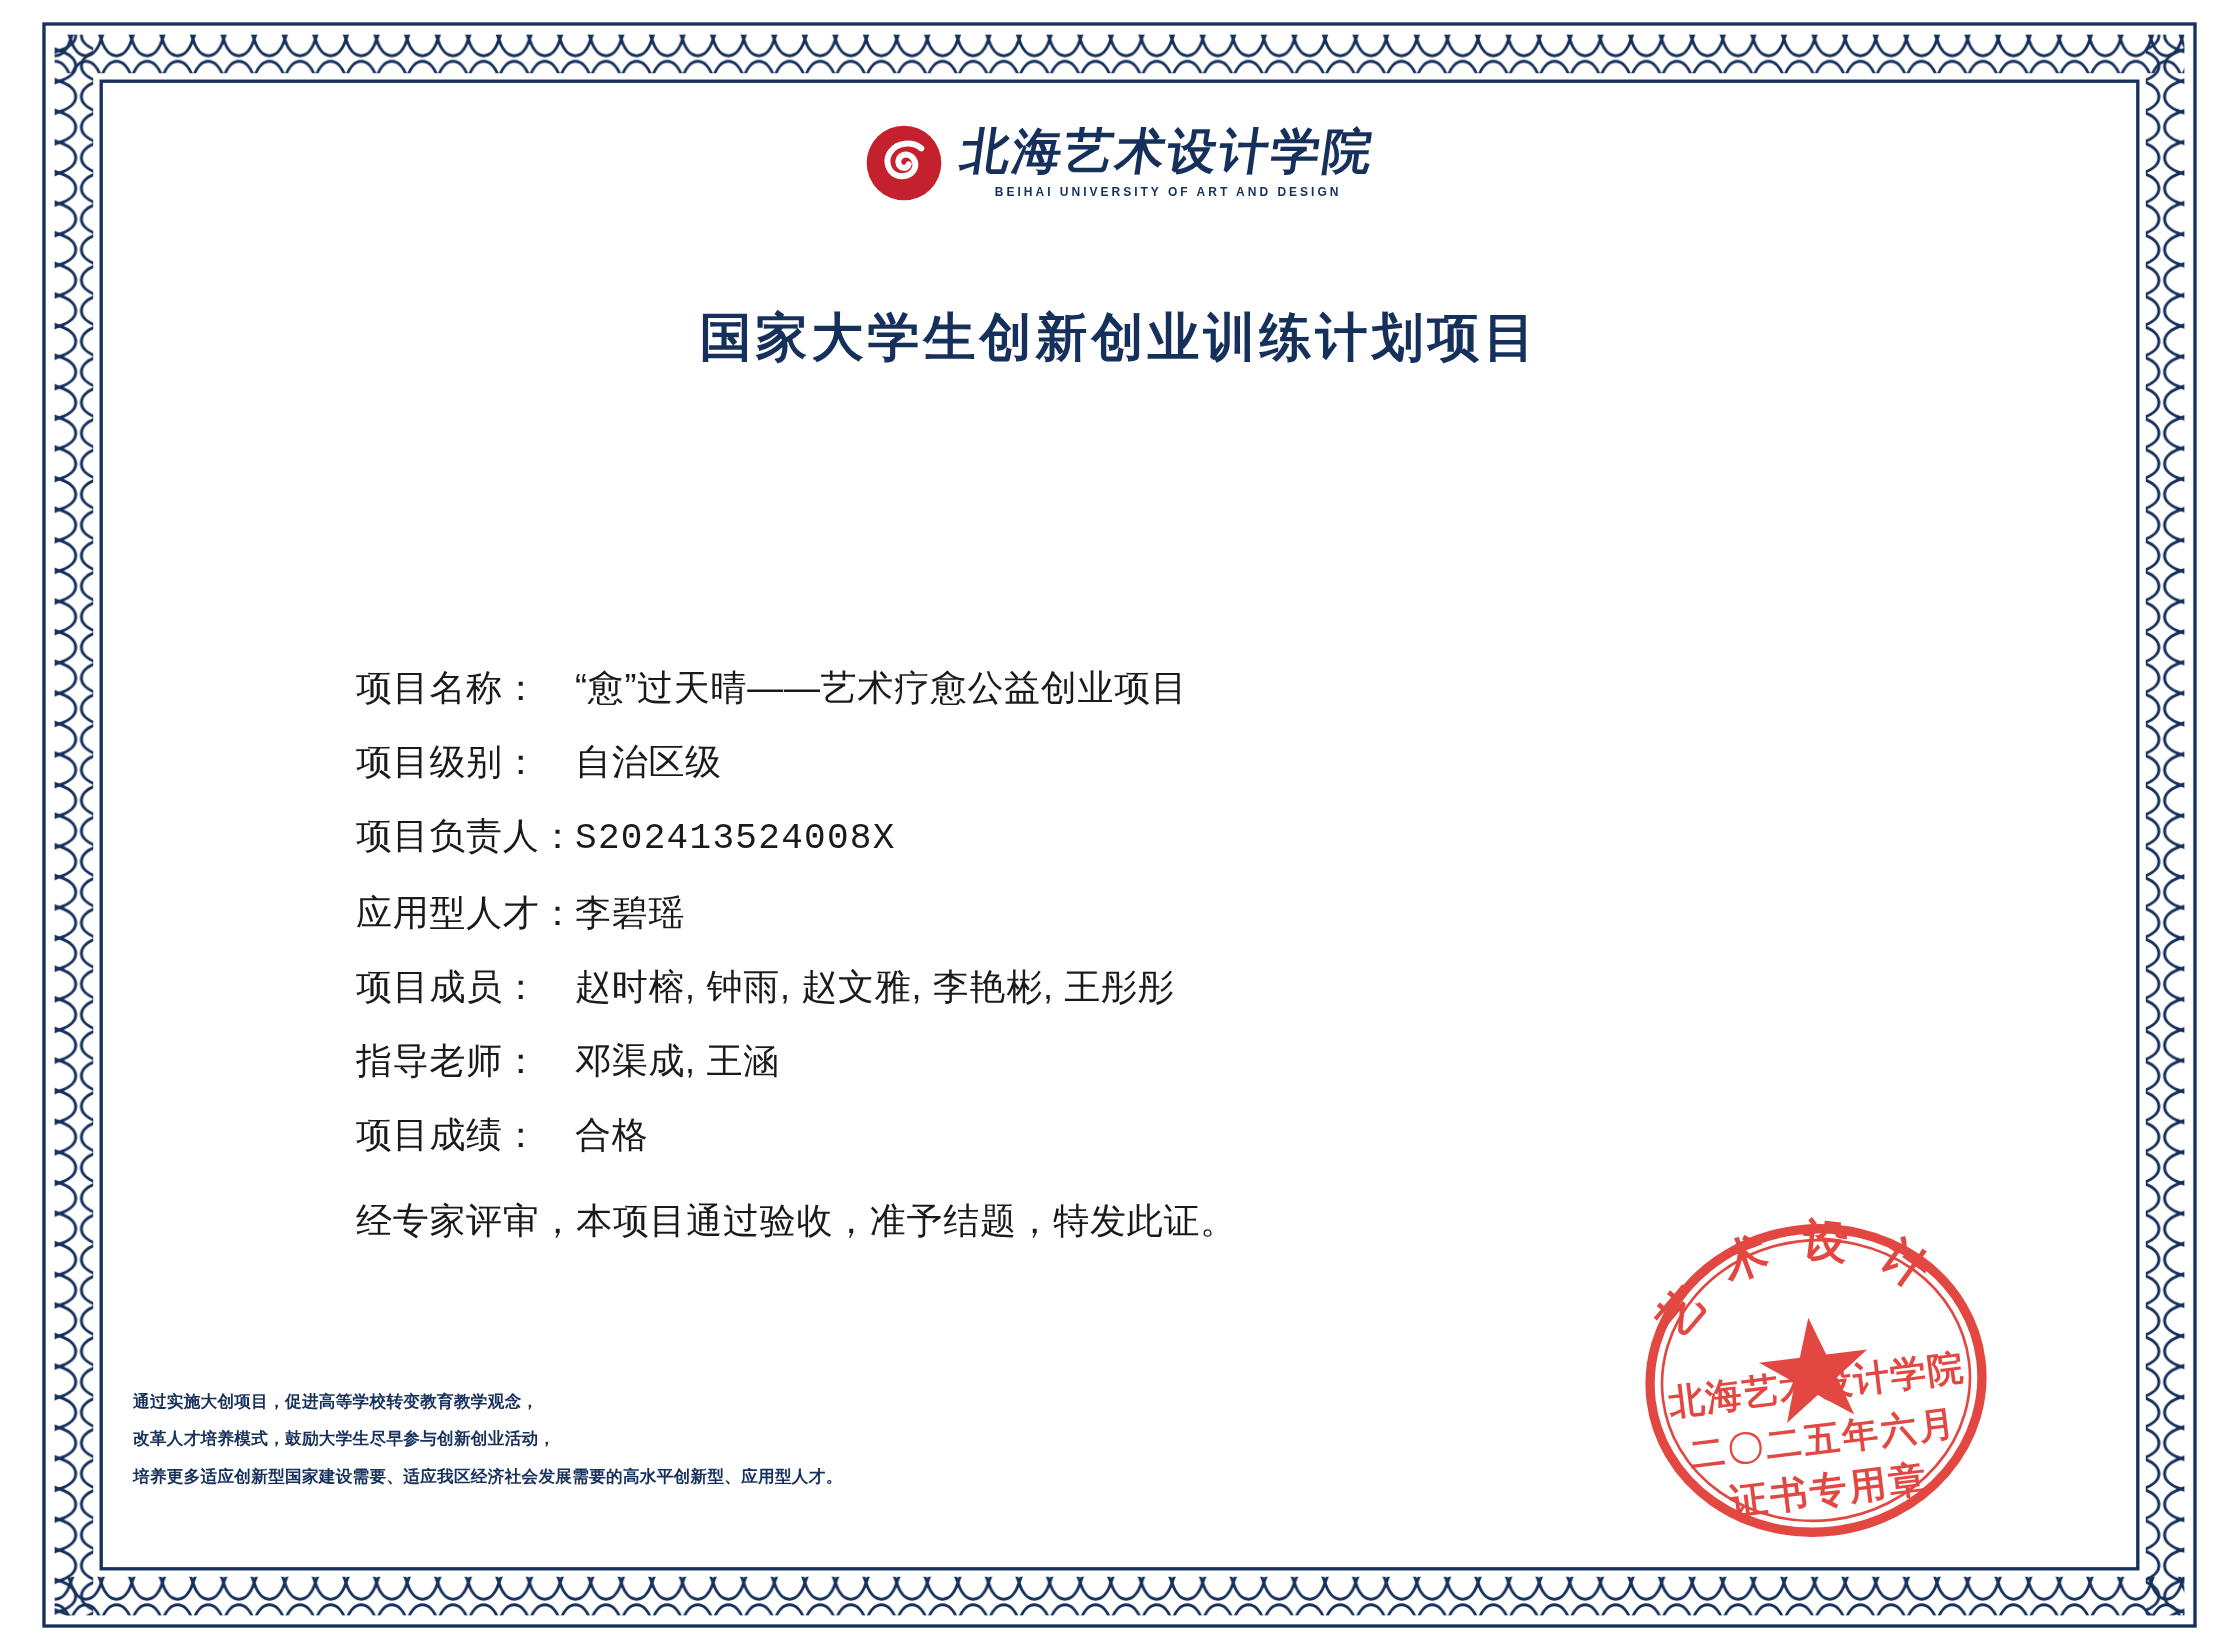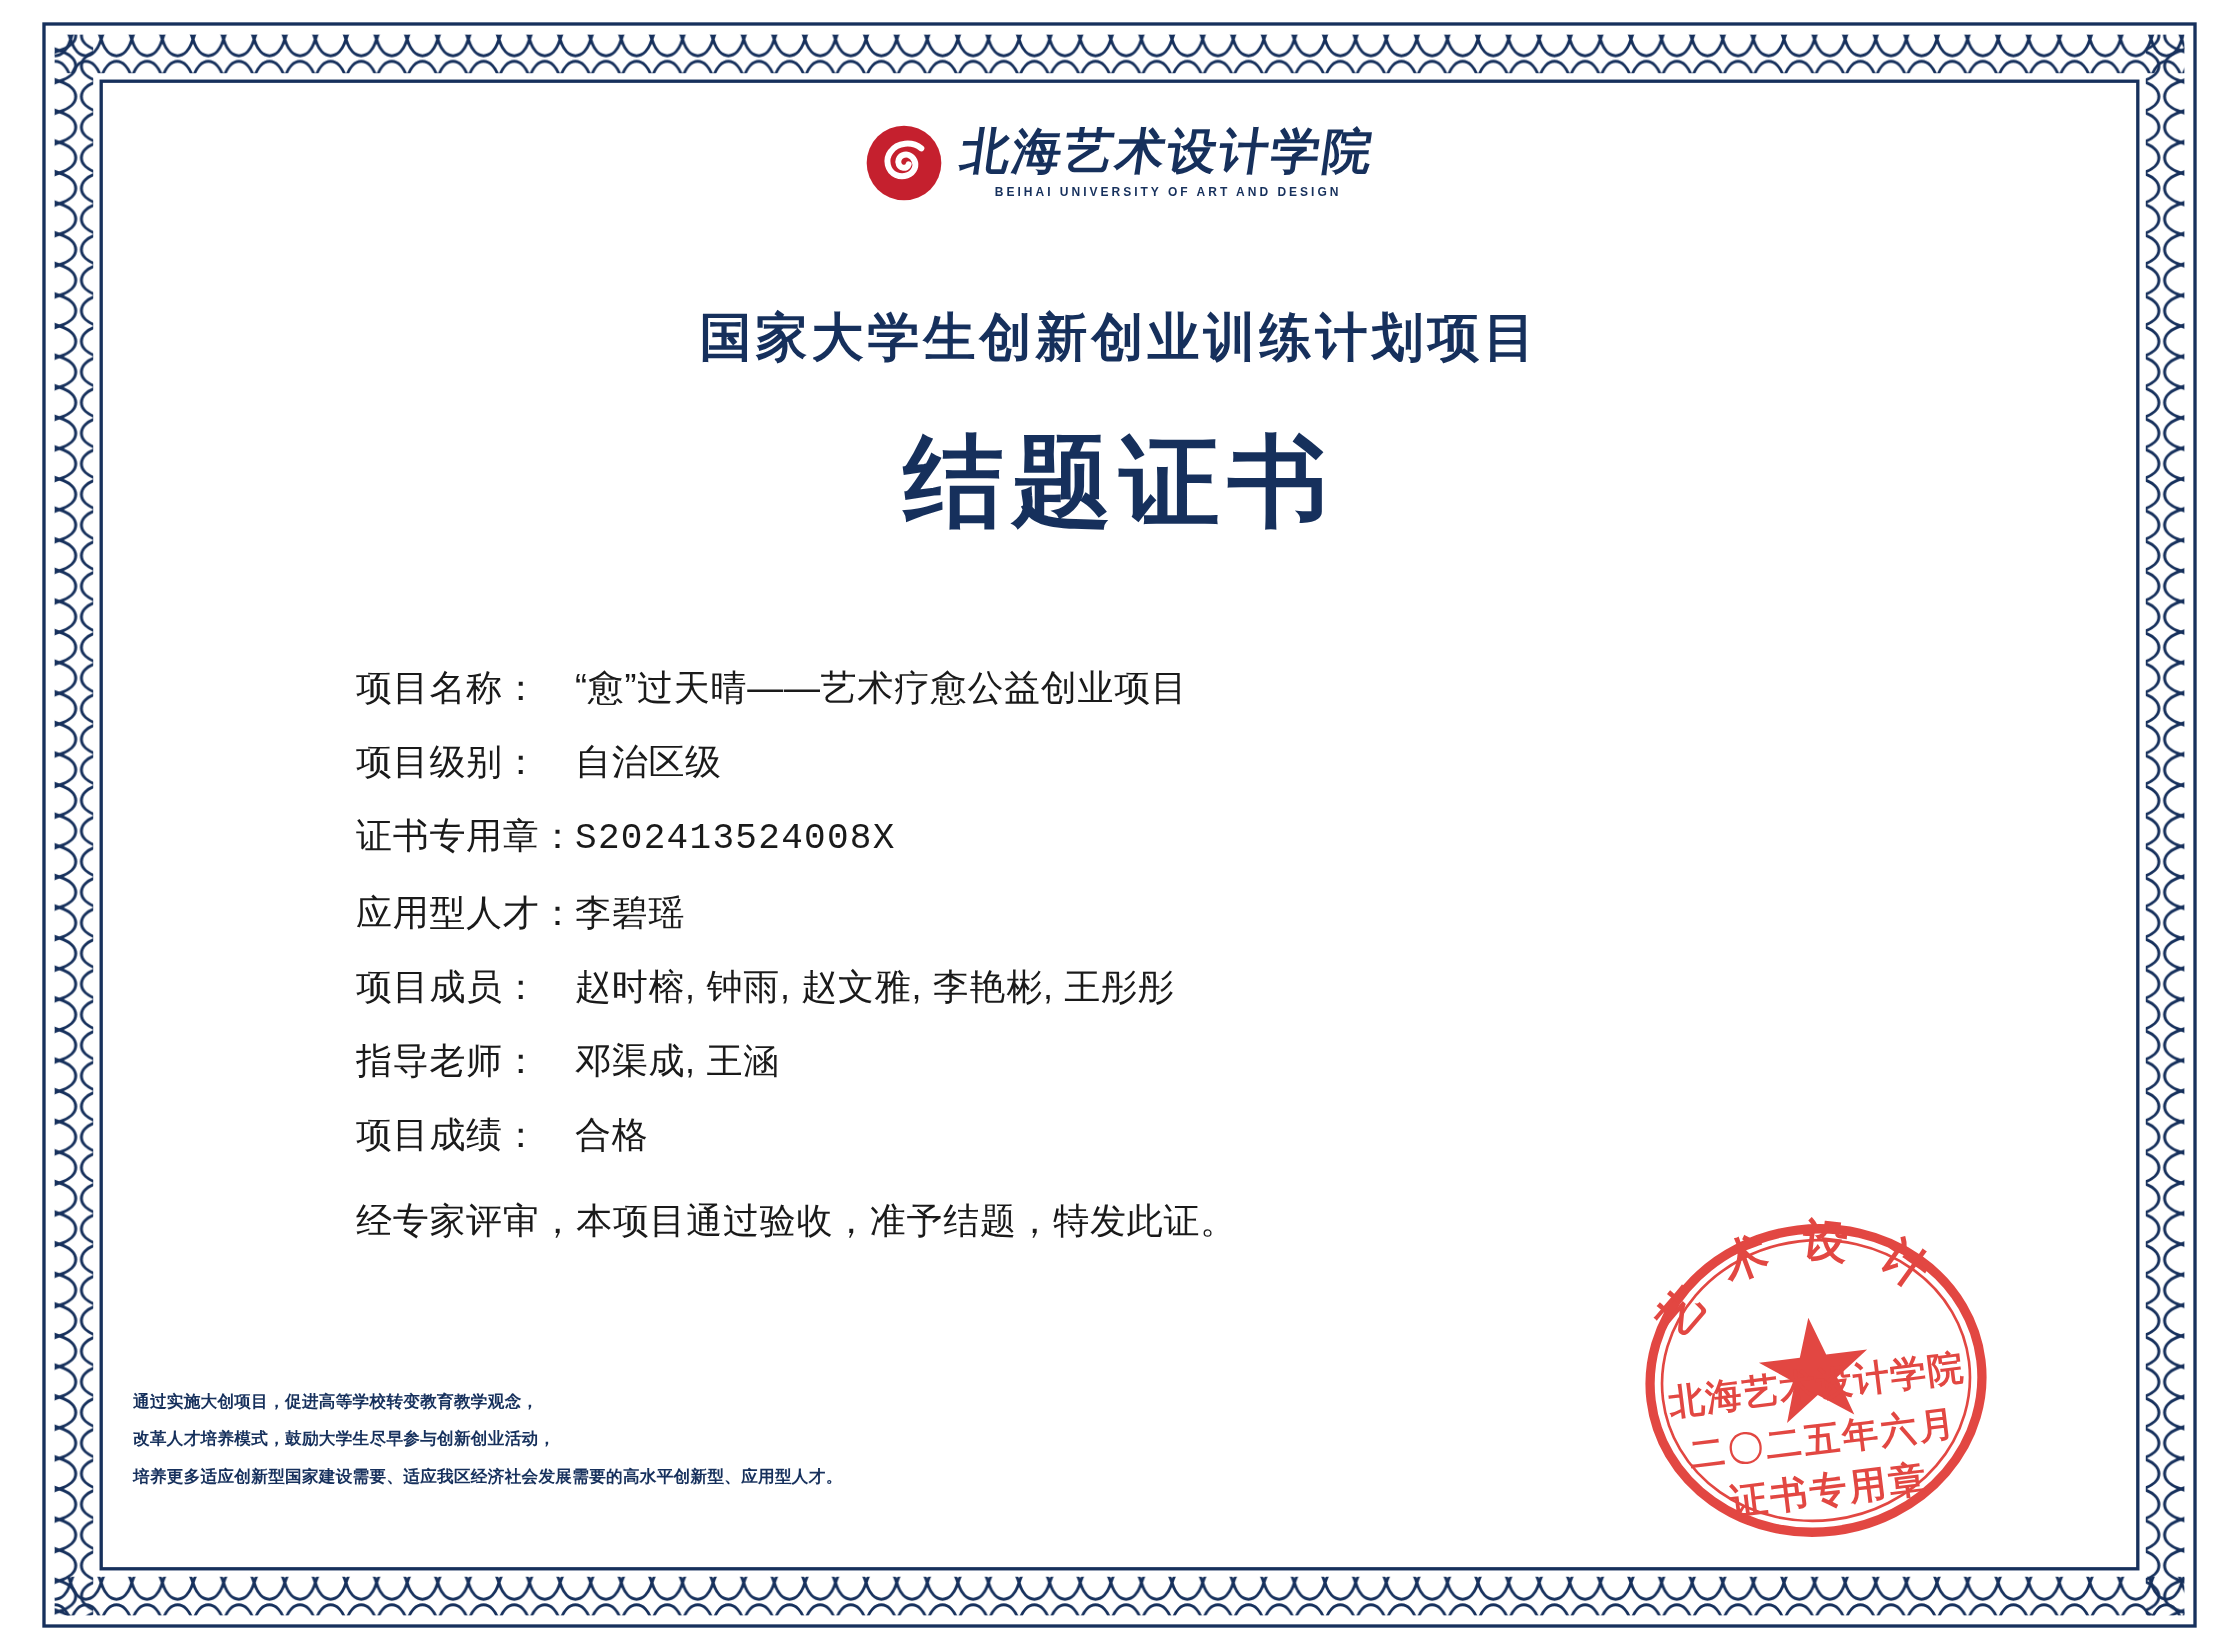--- a/index.html
+++ b/index.html
@@ -205,36 +205,35 @@
         </svg>
       </div>
       <div>
         <div class="logo-cn">北海艺术设计学院</div>
         <div class="logo-en">BEIHAI UNIVERSITY OF ART AND DESIGN</div>
       </div>
     </div>
   </div>
 
   <div class="title-main">国家大学生创新创业训练计划项目</div>
-  <div class="title-sub">结题证书</div>
 
   <div class="fields">
 
     <div class="field-row">
       <div class="field-label">项目名称：</div>
       <div class="field-value">“愈”过天晴——艺术疗愈公益创业项目</div>
     </div>
 
     <div class="field-row">
       <div class="field-label">项目级别：</div>
       <div class="field-value">自治区级</div>
     </div>
 
     <div class="field-row">
-      <div class="field-label">证书专用章：</div>
+      <div class="field-label">项目负责人：</div>
       <div class="field-value mono">S202413524008X</div>
     </div>
 
     <div class="field-row">
       <div class="field-label">应用型人才：</div>
       <div class="field-value">李碧瑶</div>
     </div>
 
     <div class="field-row">
       <div class="field-label">项目成员：</div>

